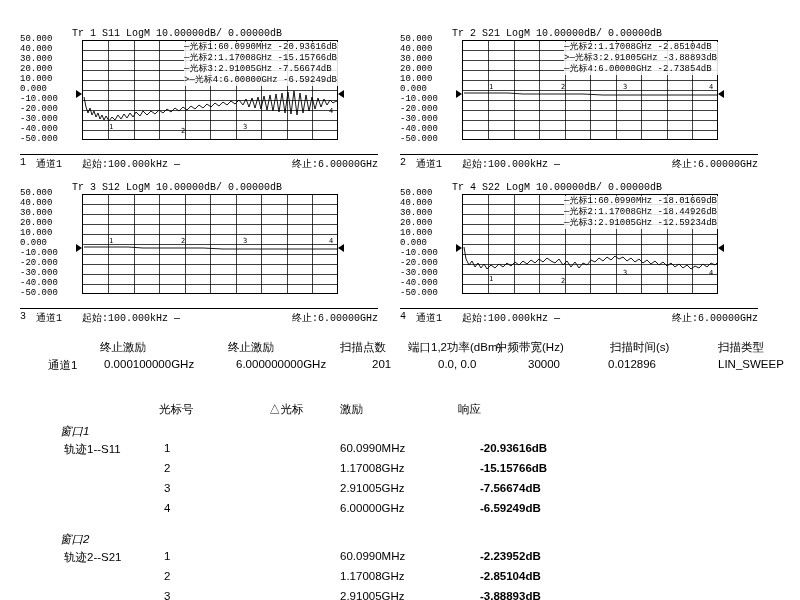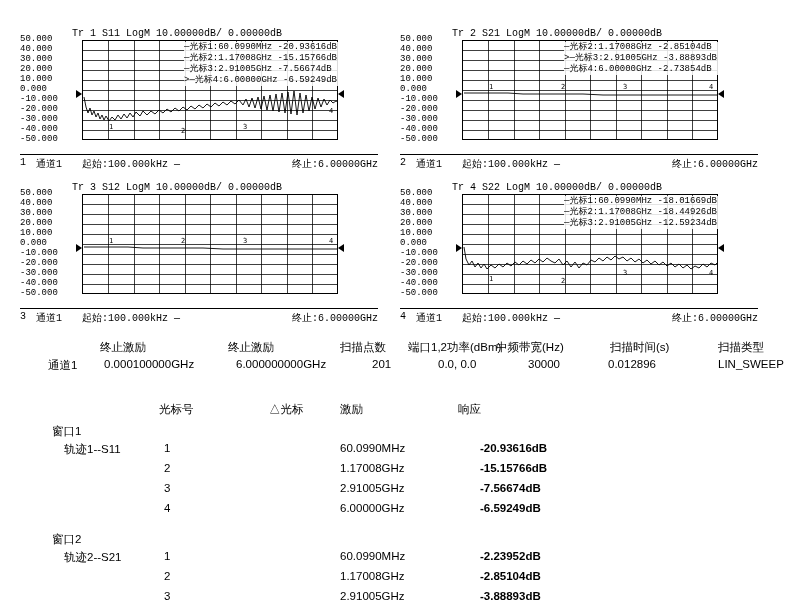--- a/index.html
+++ b/index.html
@@ -85,21 +85,21 @@
 
   .mk-header{position:relative;height:20px;margin-top:20px;}
   .mk-header span{position:absolute;}
   .mh1{left:159px;}
   .mh2{left:221px;margin-left:48px;}
   .mh3{left:340px;}
   .mh4{left:458px;}
 
   .winblock{position:relative;margin-top:2px;}
   .wintitle{position:relative;height:18px;}
-  .wintitle span{position:absolute;left:52px;}
+  .wintitle span{position:absolute;left:60px;font-style:italic;}
   .mrow{position:relative;height:20px;}
   .mrow span{position:absolute;}
   .m-trace{left:64px;}
   .m-num{left:164px;}
   .m-delta{left:232px;}
   .m-stim{left:340px;text-align:left;}
   .m-resp{left:480px;text-align:right;font-weight:bold;}
 </style>
 </head>
 <body>

